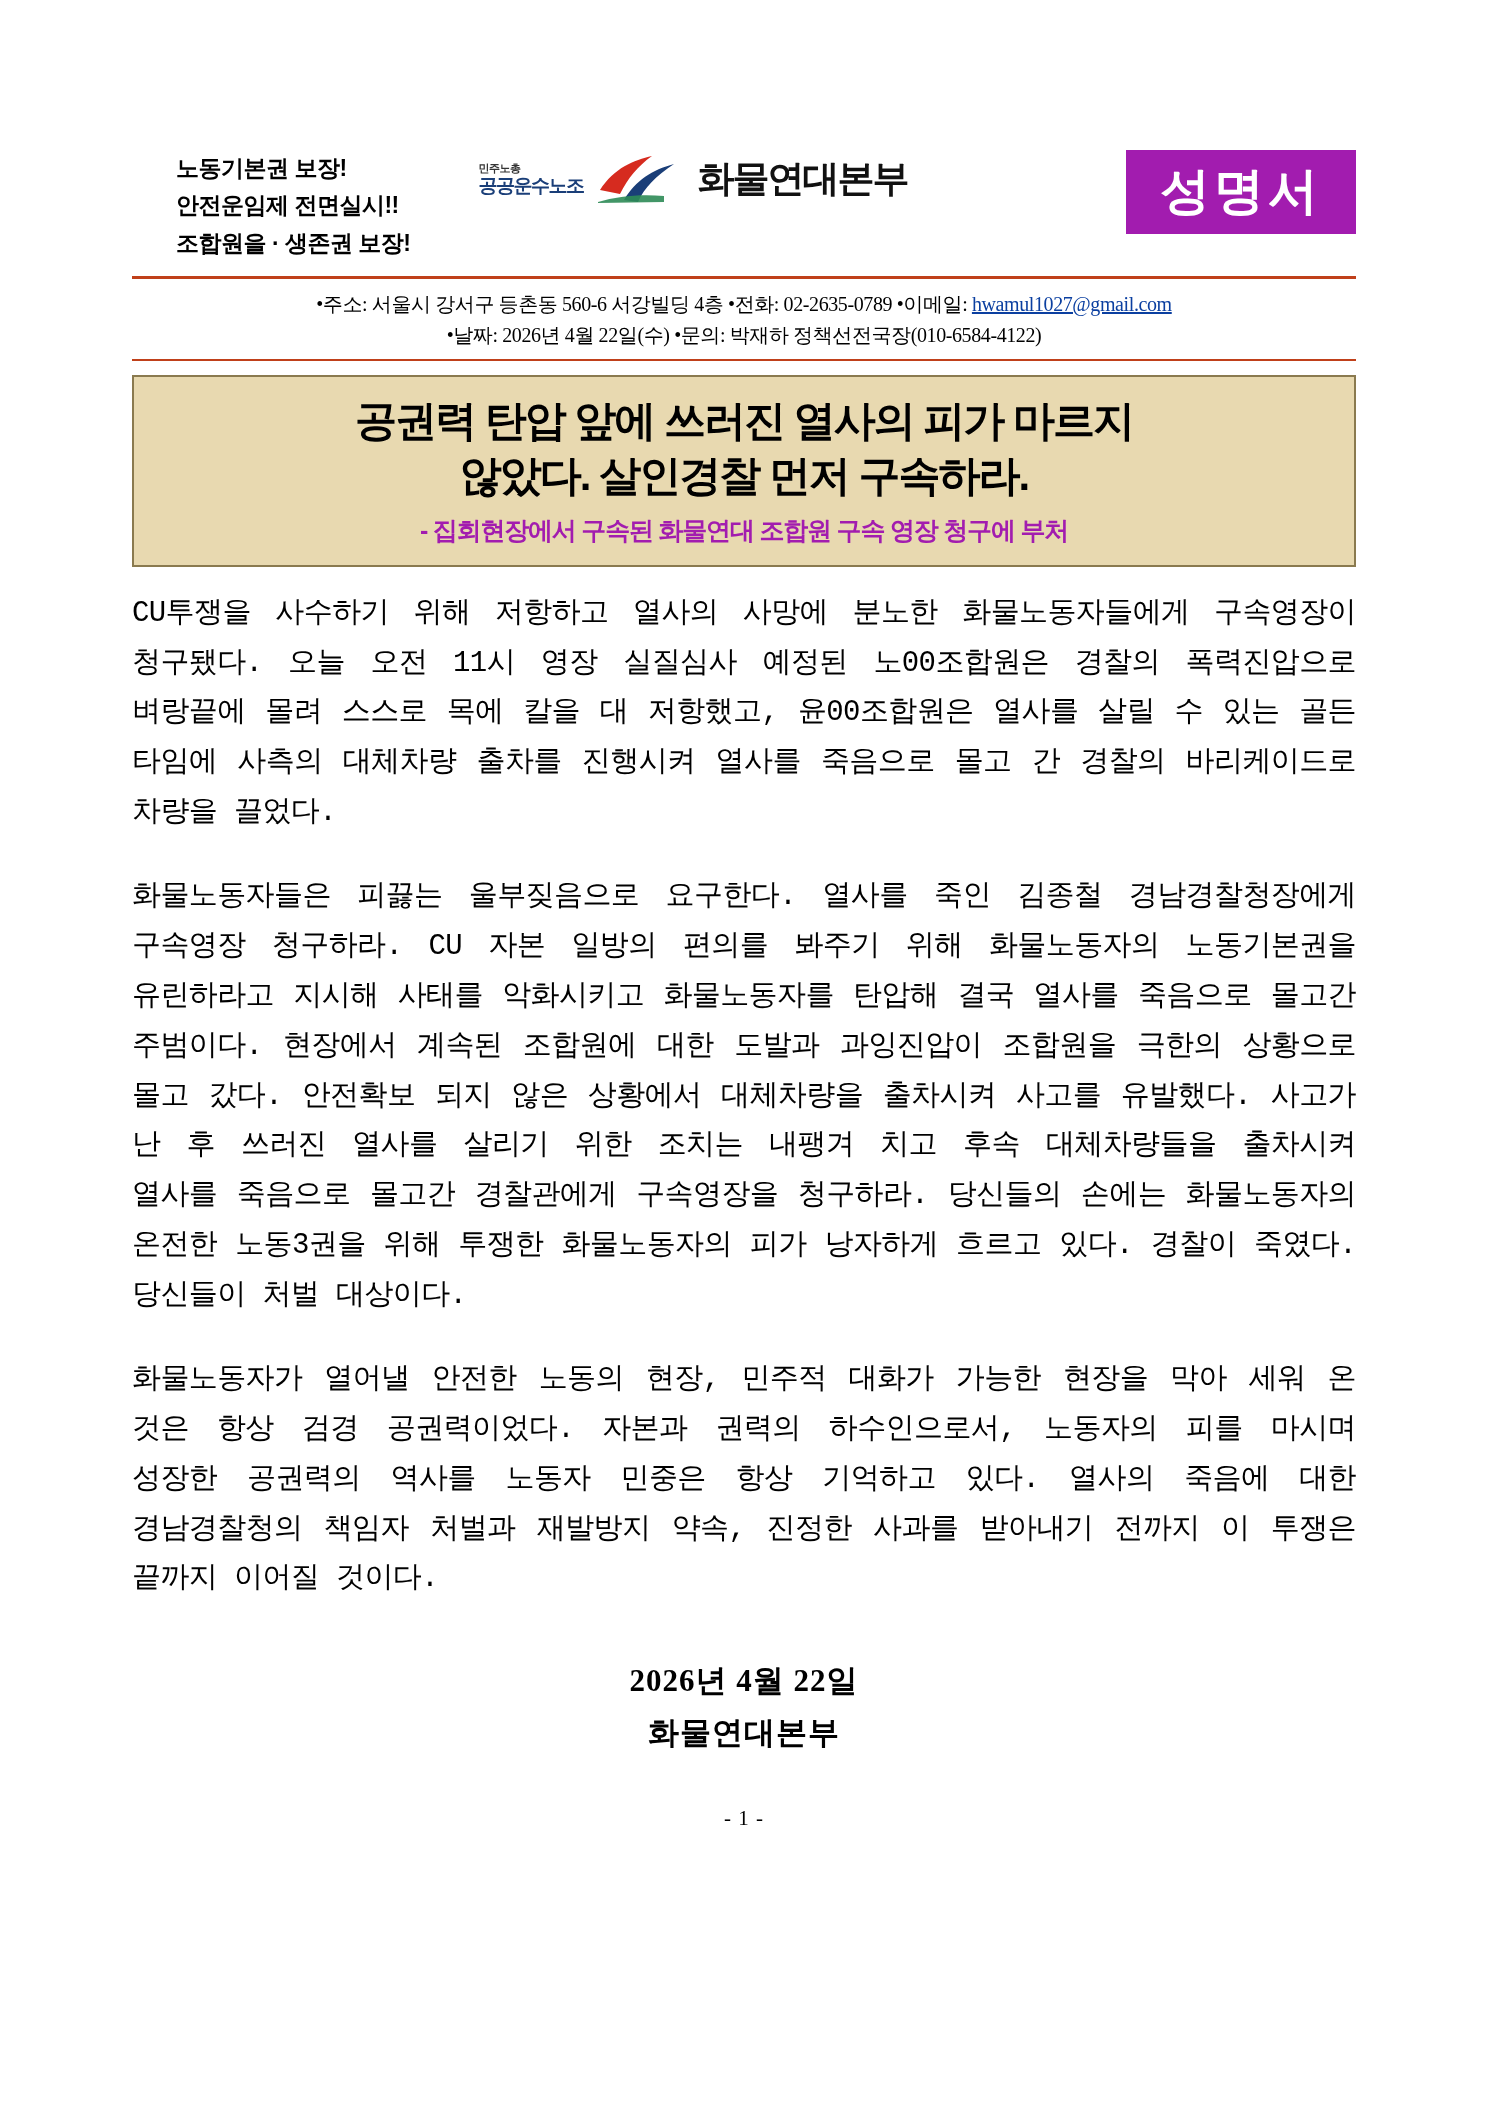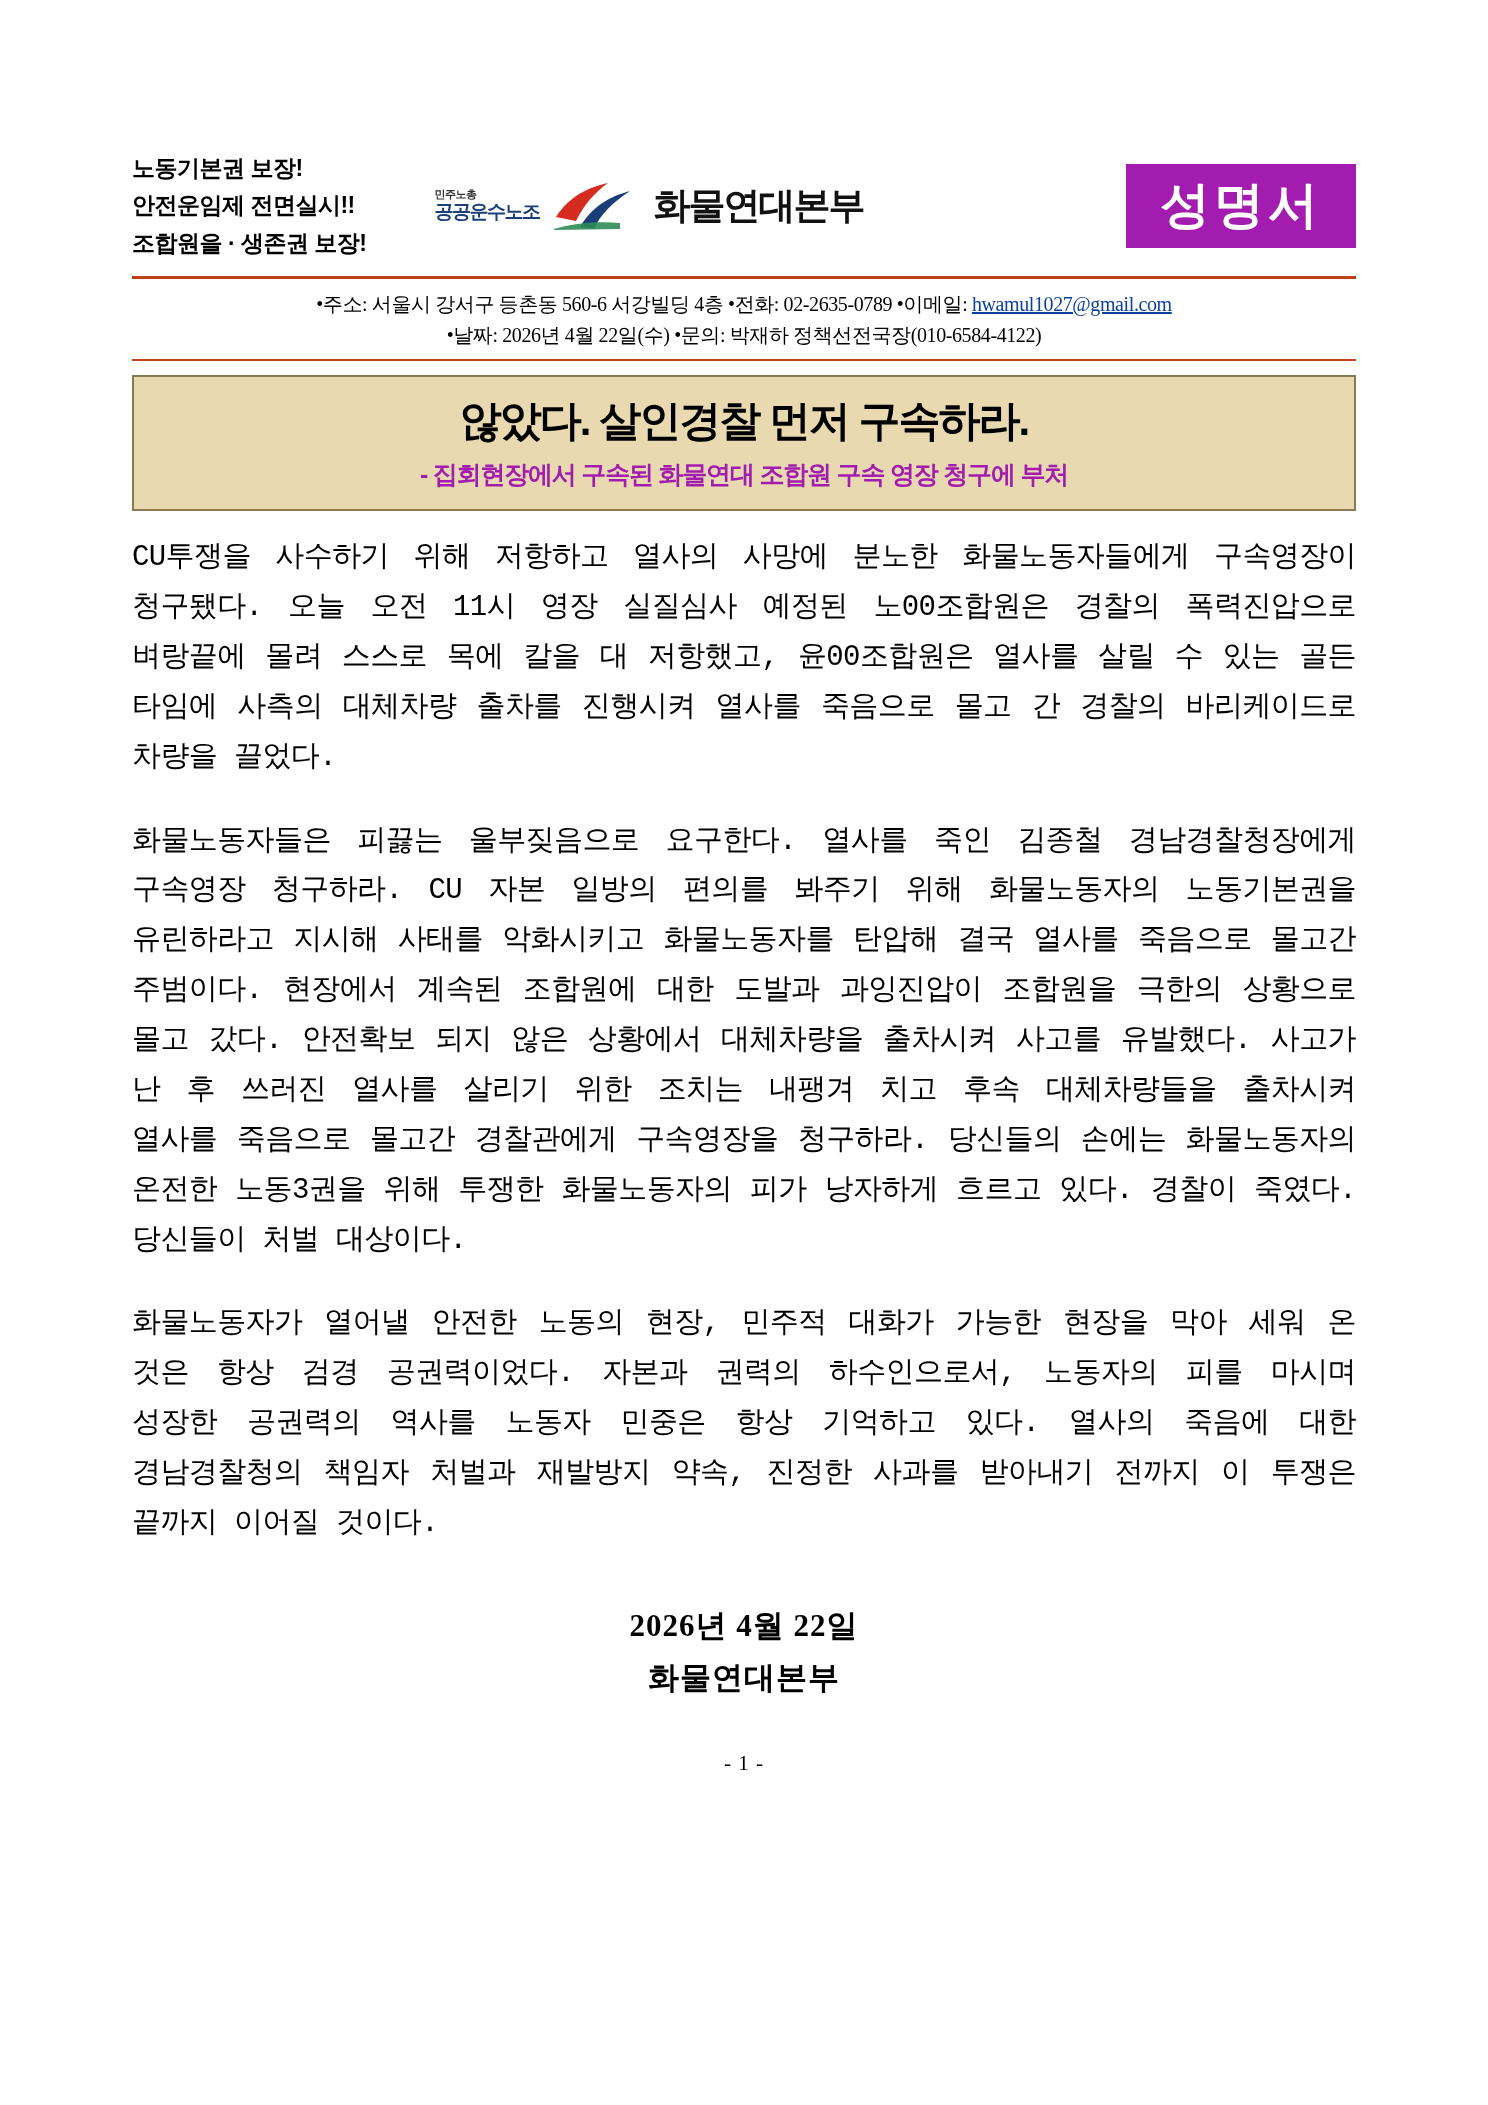--- a/index.html
+++ b/index.html
@@ -18,23 +18,24 @@
     position: relative;
     width: 1488px;
     min-height: 2105px;
     box-sizing: border-box;
     padding: 150px 132px 40px 132px;
   }
 
   
   .masthead {
     display: flex;
-    align-items: center;
+    align-items: flex-start;
     justify-content: space-between;
     gap: 10px;
+    margin-left: 44px;
   }
   .slogans {
     font-family: "Liberation Sans", sans-serif;
     font-weight: bold;
     font-size: 23px;
     line-height: 1.62;
     letter-spacing: -0.5px;
     white-space: nowrap;
   }
   .logo-block {
@@ -214,20 +215,21 @@
   <div class="contact">
     <div>
       <span>•주소: 서울시 강서구 등촌동 560-6 서강빌딩 4층  •전화: 02-2635-0789  •이메일: </span><a href="#">hwamul1027@gmail.com</a>
     </div>
     <div>•날짜: 2026년 4월 22일(수) •문의: 박재하 정책선전국장(010-6584-4122)</div>
   </div>
 
   <hr class="rule thin">
 
   <div class="title-box">
+    <div class="title-main">공권력 탄압 앞에 쓰러진 열사의 피가 마르지</div>
     <div class="title-main">않았다.  살인경찰 먼저 구속하라.</div>
     <div class="title-sub">- 집회현장에서 구속된 화물연대 조합원 구속 영장 청구에 부처</div>
   </div>
 
   <div class="body-text">
     <p>CU투쟁을 사수하기 위해 저항하고 열사의 사망에 분노한 화물노동자들에게 구속영장이 청구됐다. 오늘 오전 11시 영장 실질심사 예정된 노00조합원은 경찰의 폭력진압으로 벼랑끝에 몰려 스스로 목에 칼을 대 저항했고, 윤00조합원은 열사를 살릴 수 있는 골든 타임에 사측의 대체차량 출차를 진행시켜 열사를 죽음으로 몰고 간 경찰의 바리케이드로 차량을 끌었다.</p>
     <p>화물노동자들은 피끓는 울부짖음으로 요구한다. 열사를 죽인 김종철 경남경찰청장에게 구속영장 청구하라. CU 자본 일방의 편의를 봐주기 위해 화물노동자의 노동기본권을 유린하라고 지시해 사태를 악화시키고 화물노동자를 탄압해 결국 열사를 죽음으로 몰고간 주범이다. 현장에서 계속된 조합원에 대한 도발과 과잉진압이 조합원을 극한의 상황으로 몰고 갔다. 안전확보 되지 않은 상황에서 대체차량을 출차시켜 사고를 유발했다. 사고가 난 후 쓰러진 열사를 살리기 위한 조치는 내팽겨 치고 후속 대체차량들을 출차시켜 열사를 죽음으로 몰고간 경찰관에게 구속영장을 청구하라. 당신들의 손에는 화물노동자의 온전한 노동3권을 위해 투쟁한 화물노동자의 피가 낭자하게 흐르고 있다. 경찰이 죽였다. 당신들이 처벌 대상이다.</p>
     <p>화물노동자가 열어낼 안전한 노동의 현장, 민주적 대화가 가능한 현장을 막아 세워 온 것은 항상 검경 공권력이었다. 자본과 권력의 하수인으로서, 노동자의 피를 마시며 성장한 공권력의 역사를 노동자 민중은 항상 기억하고 있다. 열사의 죽음에 대한 경남경찰청의 책임자 처벌과 재발방지 약속, 진정한 사과를 받아내기 전까지 이 투쟁은 끝까지 이어질 것이다.</p>
   </div>
 

